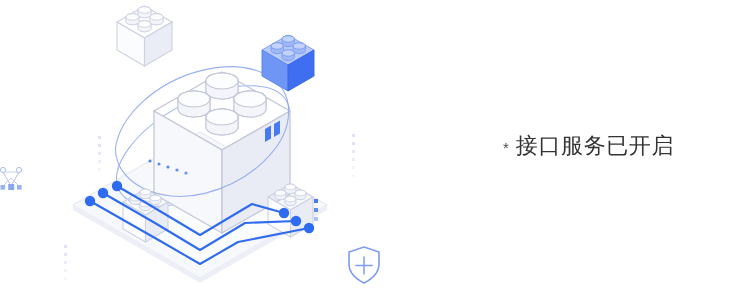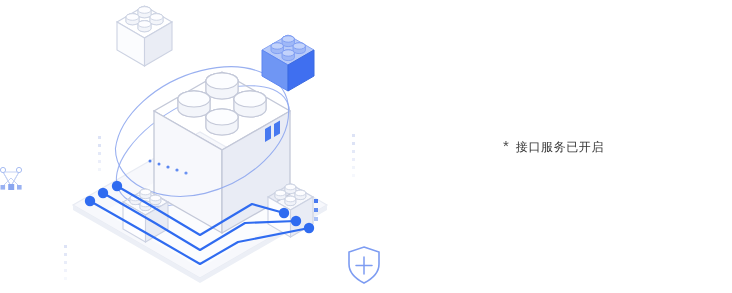--- a/index.html
+++ b/index.html
@@ -47,21 +47,21 @@
     padding-left: 103px;
     white-space: nowrap;
   }
   .status-asterisk {
     font-size: 15px;
     line-height: 1;
     color: #4a4a4a;
     font-family: "Liberation Sans", "DejaVu Sans", sans-serif;
   }
   .status-text {
-    font-size: 12px;
+    font-size: 22px;
     line-height: 1.4;
     color: #333333;
     letter-spacing: 0.6px;
     font-family: "DejaVu Sans", "Liberation Sans", sans-serif;
   }
 </style>
 </head>
 <body>
 
 <div class="screen">

